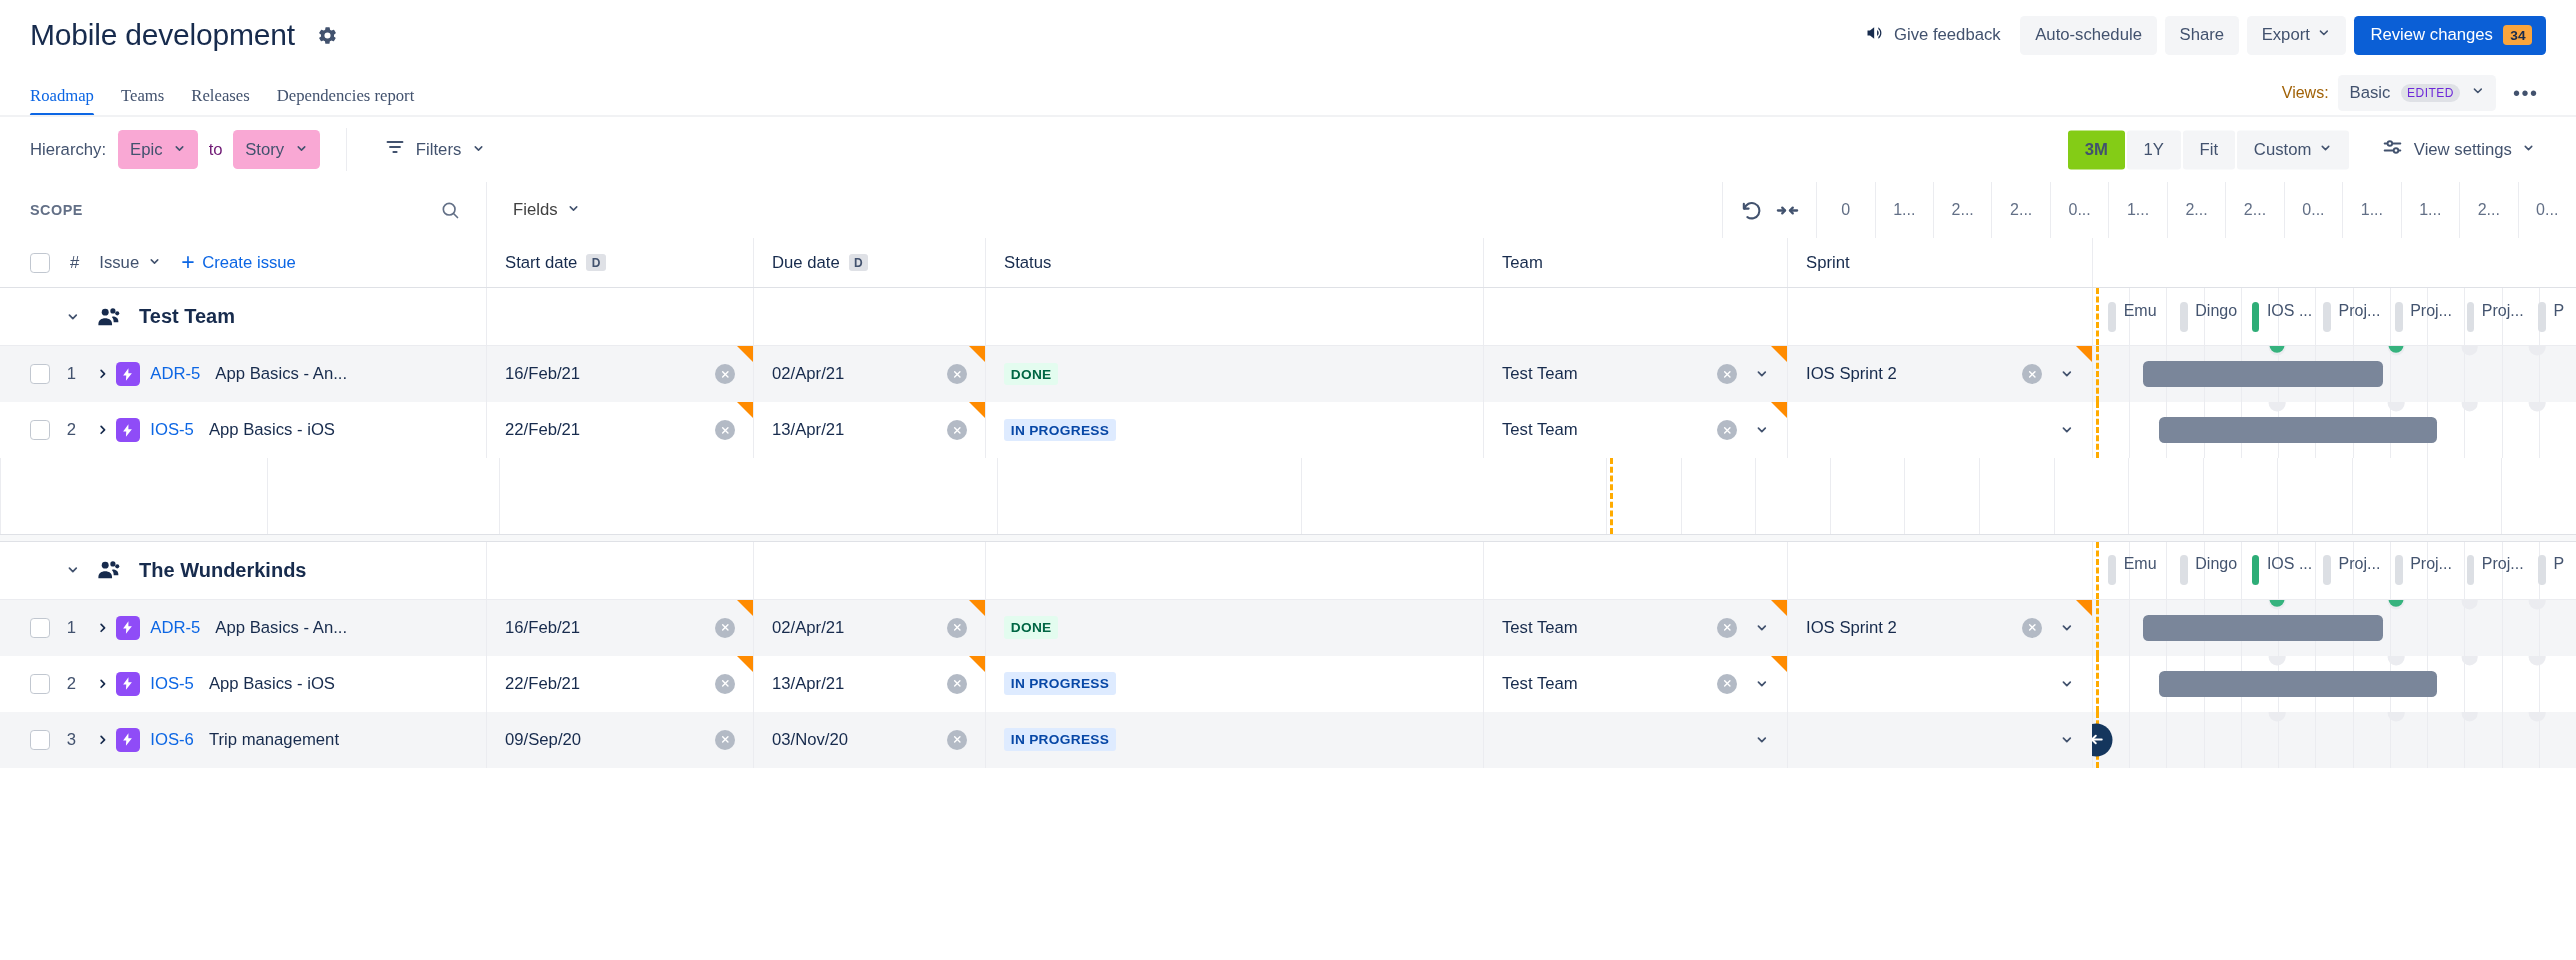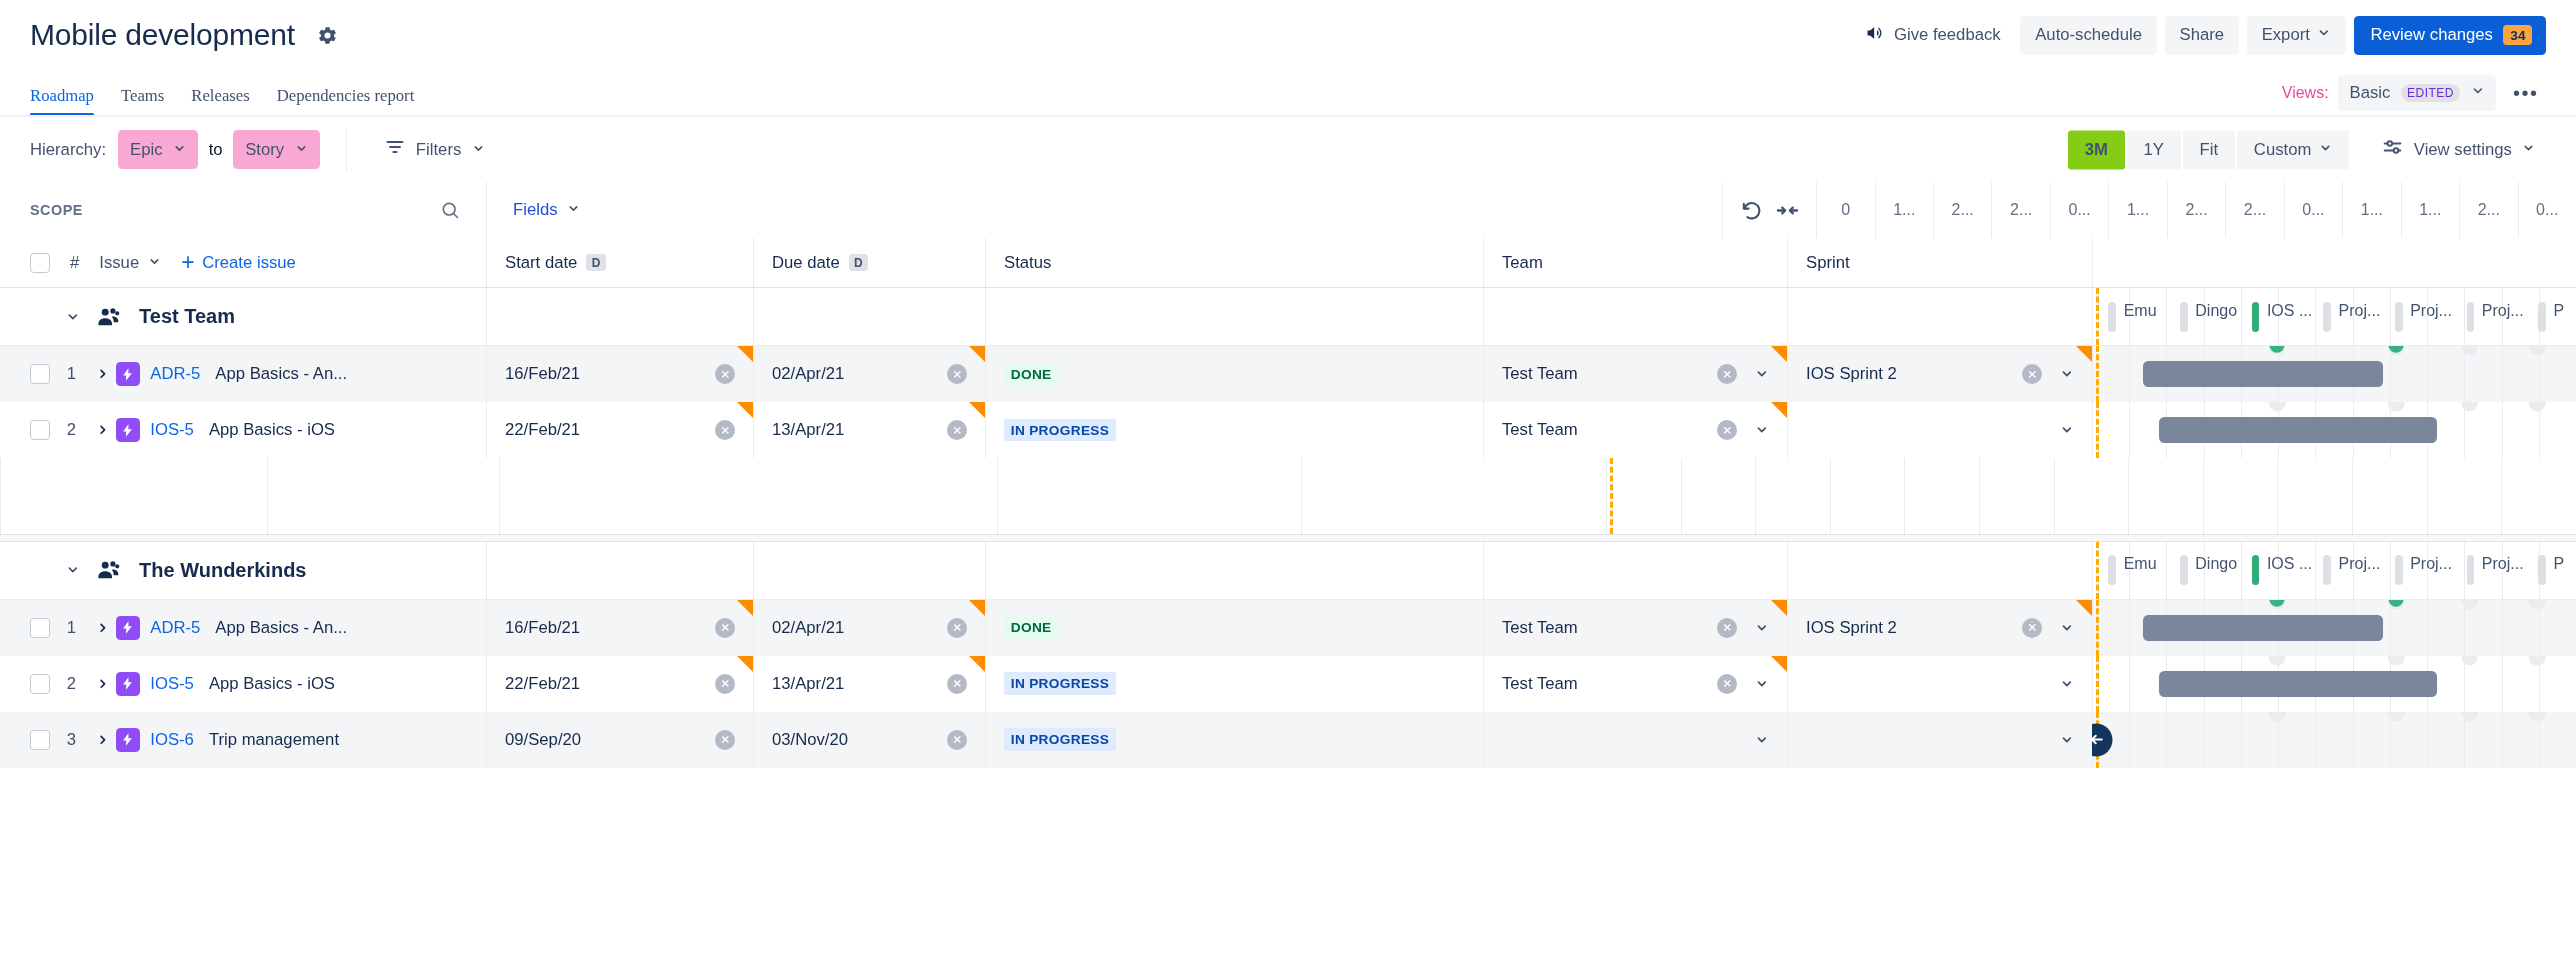--- a/index.html
+++ b/index.html
@@ -51,21 +51,21 @@
   }
   .tab.active { color: #0C66E4; font-weight: 500; }
   .tab.active::after {
     content: ""; position: absolute; left: 0; right: 0; bottom: 0;
     height: 3.8px; background: #0C66E4; border-radius: 1.5px;
   }
   .views-group {
     position: absolute; right: 30px; bottom: 6px;
     display: flex; align-items: center; gap: 9px;
   }
-  .views-label { font-size: 16px; color: #ec4899; }
+  .views-label { font-size: 16px; color: #a16207; }
   .views-pill {
     display: flex; align-items: center; gap: 10.6px;
     background: #F4F5F7; border-radius: 4.6px; padding: 0 12px; height: 36px;
     font-size: 16.7px; color: #42526E; cursor: pointer;
   }
   .edited-chip {
     background: #DFE1E6; color: #6d28d9; font-size: 12px; font-weight: 400;
     letter-spacing: 0.5px; border-radius: 9px; padding: 2.3px 6px;
   }
   .dots-btn { font-size: 20px; color: #42526E; padding: 0 7.6px; cursor: pointer; letter-spacing: 1.5px; }
@@ -75,21 +75,21 @@
   .control-bar {
     display: flex; align-items: center; height: 65px;
     padding: 14px 30px; position: relative;
   }
   .hierarchy-label { font-size: 16.7px; color: #42526E; margin-right: 12px; }
   .select-pill {
     display: flex; align-items: center; gap: 10.6px;
     background: #f9a8d4; border-radius: 4.6px; padding: 0 12px; height: 39px;
     font-size: 16.7px; color: #42526E; cursor: pointer;
   }
-  .to-word { font-size: 16.7px; color: #0f172a; margin: 0 10.6px; }
+  .to-word { font-size: 16.7px; color: #701a75; margin: 0 10.6px; }
   .vsep { width: 1.5px; height: 43px; background: #EBECF0; margin: 0 26px; }
   .filters-btn {
     display: flex; align-items: center; gap: 10.6px; height: 39px;
     padding: 0 12px; border-radius: 4.6px; font-size: 16.7px; color: #42526E; cursor: pointer;
   }
   .right-controls {
     position: absolute; right: 30px; top: 50%; transform: translateY(-50%);
     display: flex; align-items: center; gap: 23px;
   }
   .seg-group { display: flex; gap: 2.3px; }
@@ -114,21 +114,21 @@
   .scope-cell {
     width: 486px; display: flex; align-items: center;
     padding: 0 26px 0 30px; height: 100%;
   }
   .scope-label { font-size: 14.4px; font-weight: 700; letter-spacing: 0.5px; color: #626F86; }
   .search-icon-btn { margin-left: auto; cursor: pointer; display: flex; }
   .fields-cell {
     width: 1236px; display: flex; align-items: center; padding-left: 26px;
     border-left: 1.5px solid #EBECF0; height: 100%;
   }
-  .fields-btn { display: flex; align-items: center; gap: 9px; font-size: 16.7px; color: #1d4ed8; cursor: pointer; }
+  .fields-btn { display: flex; align-items: center; gap: 9px; font-size: 16.7px; color: #404040; cursor: pointer; }
   .timeline-head-cell {
     flex: 1; display: flex; align-items: center; height: 100%;
     border-left: 1.5px solid #EBECF0; position: relative;
   }
   .tl-icons { display: flex; align-items: center; gap: 13.7px; padding: 0 16.7px; }
   .tl-icon { cursor: pointer; display: flex; }
 
   .col-header-row {
     display: flex; height: 50px; border-bottom: 1.5px solid #DFE1E6;
   }

